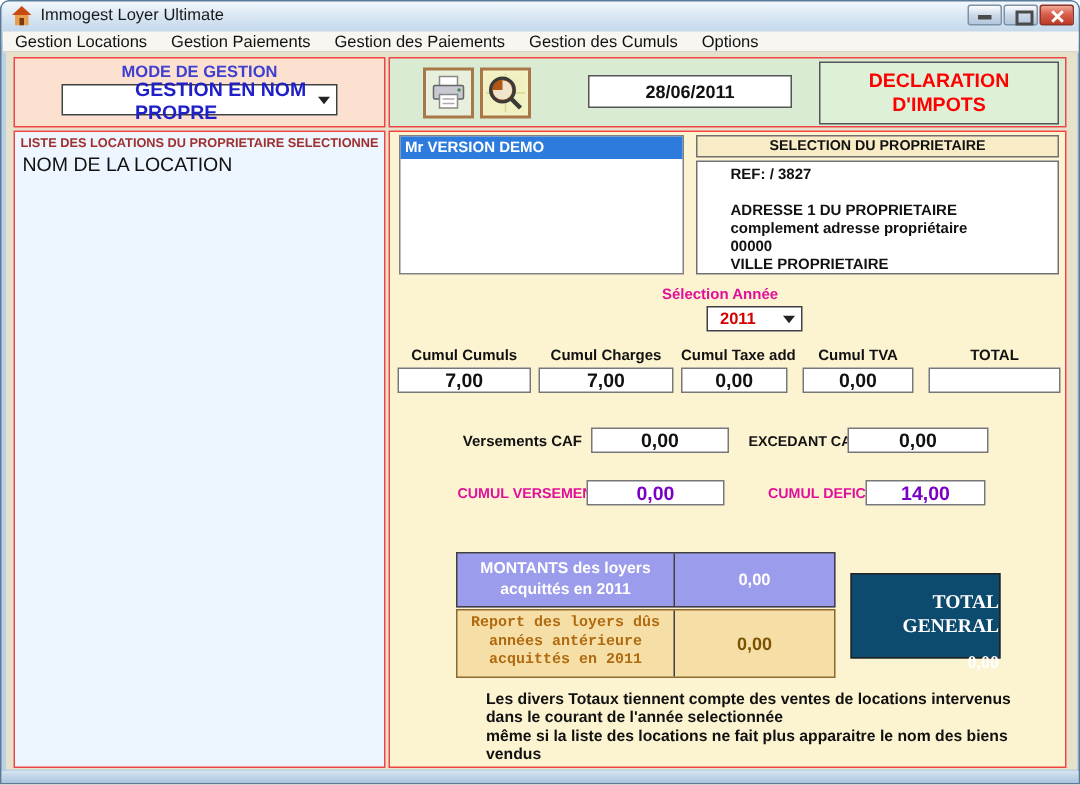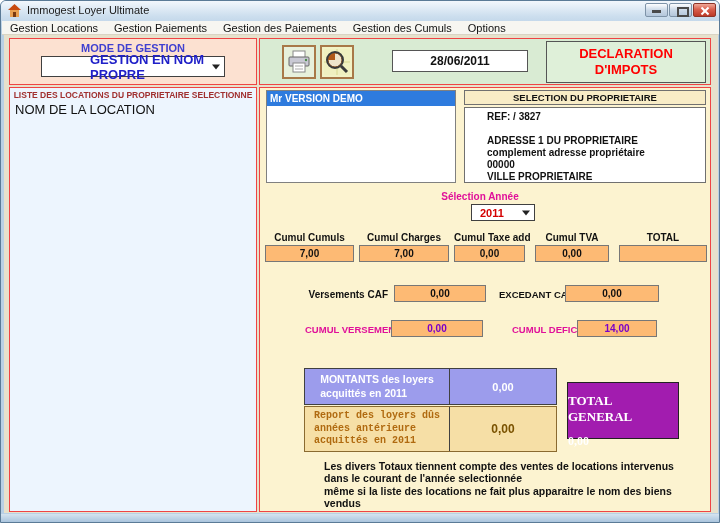--- a/index.html
+++ b/index.html
@@ -73,39 +73,39 @@
                 color:#111; line-height:12px; }
   .owner-info .gap { height:12px; }
 
   .annee-label { position:absolute; left:150px; top:103px; width:140px; text-align:center;
                  font-size:10px; font-weight:bold; color:#F0188C; }
   .annee-select { position:absolute; left:182px; top:116px; width:64px; height:17px;
                   font-size:11px; font-weight:bold; color:#D40000; justify-content:flex-start; padding-left:8px;margin-left:29px; }
 
   .cum-col { position:absolute; top:144px; }
   .cum-head { text-align:center; font-size:10px; font-weight:bold; color:#111; height:13px; white-space:nowrap; }
-  .vbox { background:#fdba74; border:1px solid #777; height:17px; display:flex; align-items:center;
-          justify-content:center; font-size:10px; font-weight:bold; color:#111; }
+  .vbox { background:#ffffff; border:1px solid #777; height:17px; display:flex; align-items:center;
+          justify-content:center; font-size:13px; font-weight:bold; color:#111; }
   .caf-label { position:absolute; font-size:9.5px; font-weight:bold; color:#111; white-space:nowrap; }
   .mag { color:#E0109A !important; }
   .purple { color:#7A00C8 !important; }
 
   .mont-box { position:absolute; left:44px; width:253px; display:flex; border:1px solid #404040; }
   .mont-acq { top:280px; height:37px; background:#9C9CEC; }
   .mont-acq .m-label { color:#FFF; font-size:10.5px; }
   .mont-acq .m-val { color:#FFF; }
   .mont-rep { top:318px; height:46px; background:#F6DFA6; border-color:#8A6A30; }
   .mont-rep .m-label { color:#B06A10; font-size:10px;font-family:Liberation Mono, monospace; }
   .mont-rep .m-val { color:#7A5200; font-size:12px; }
   .m-label { width:145px; border-right:1px solid #404040; display:flex; align-items:center;
-             justify-content:center; text-align:left; font-weight:bold; white-space:pre-line; line-height:1.25; }
+             justify-content:center; text-align:center; font-weight:bold; white-space:pre-line; line-height:1.25; }
   .m-val { flex:1; display:flex; align-items:center; justify-content:center; font-size:11px; font-weight:bold; }
 
-  .total-box { position:absolute; left:307px; top:294px; width:112px; height:57px; background:#a21caf;
-               border:1px solid #222; font-family:"Liberation Serif", serif; color:#FFF; text-align:left; }
+  .total-box { position:absolute; left:307px; top:294px; width:100px; height:57px; background:#0c4a6e;
+               border:1px solid #222; font-family:"Liberation Serif", serif; color:#FFF; text-align:right; }
   .total-box .t-label { margin-top:10px; font-size:13px; font-weight:bold; }
   .total-box .t-val { margin-top:9px; font-size:12px; font-weight:bold; }
 
   .note { position:absolute; left:64px; top:372px; width:388px; font-size:10.5px; font-weight:bold;
           color:#111; white-space:pre-line; line-height:1.18; }
 
   
   .bottom-frame { position:absolute; left:0; top:513px; width:720px; height:10px;
                   background:linear-gradient(#D5E4F0,#9FBCD8); }
 </style>

